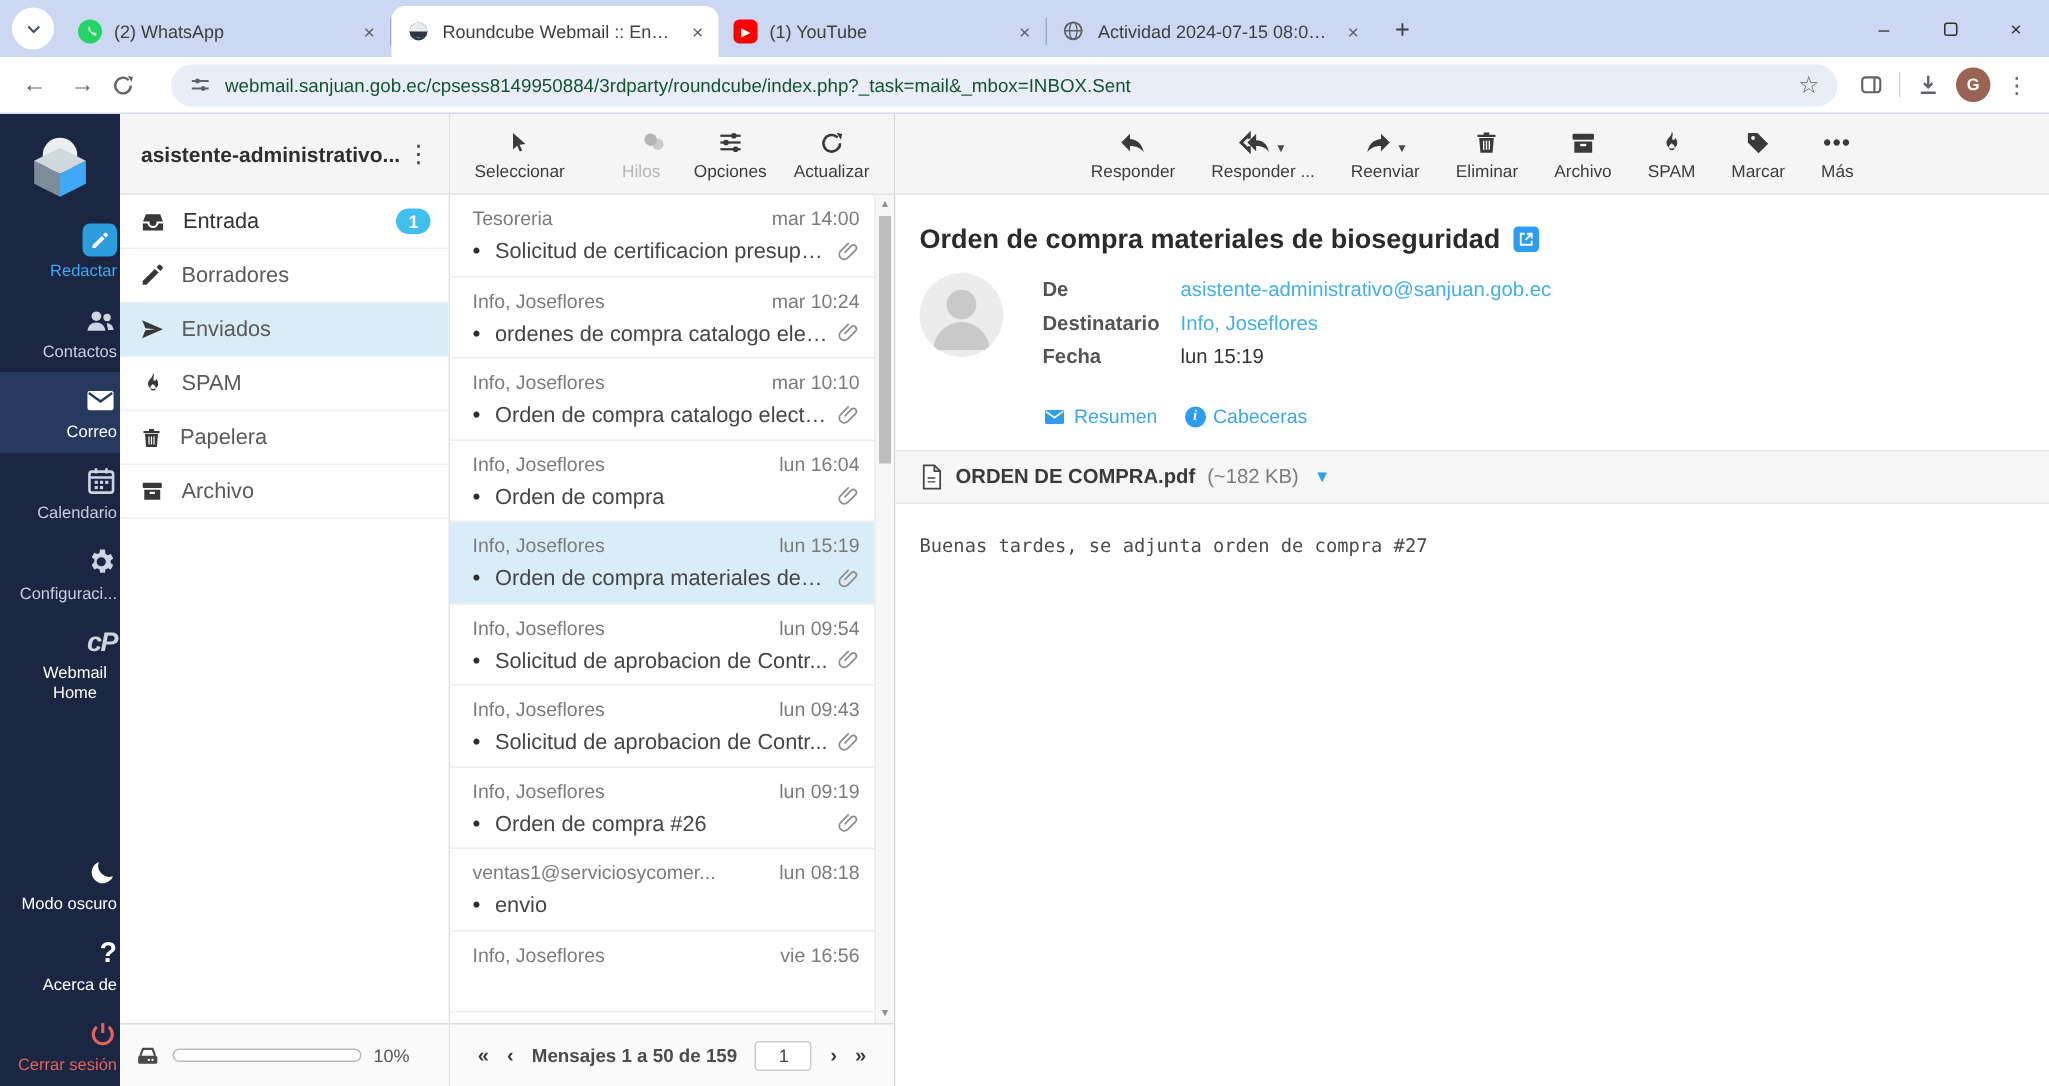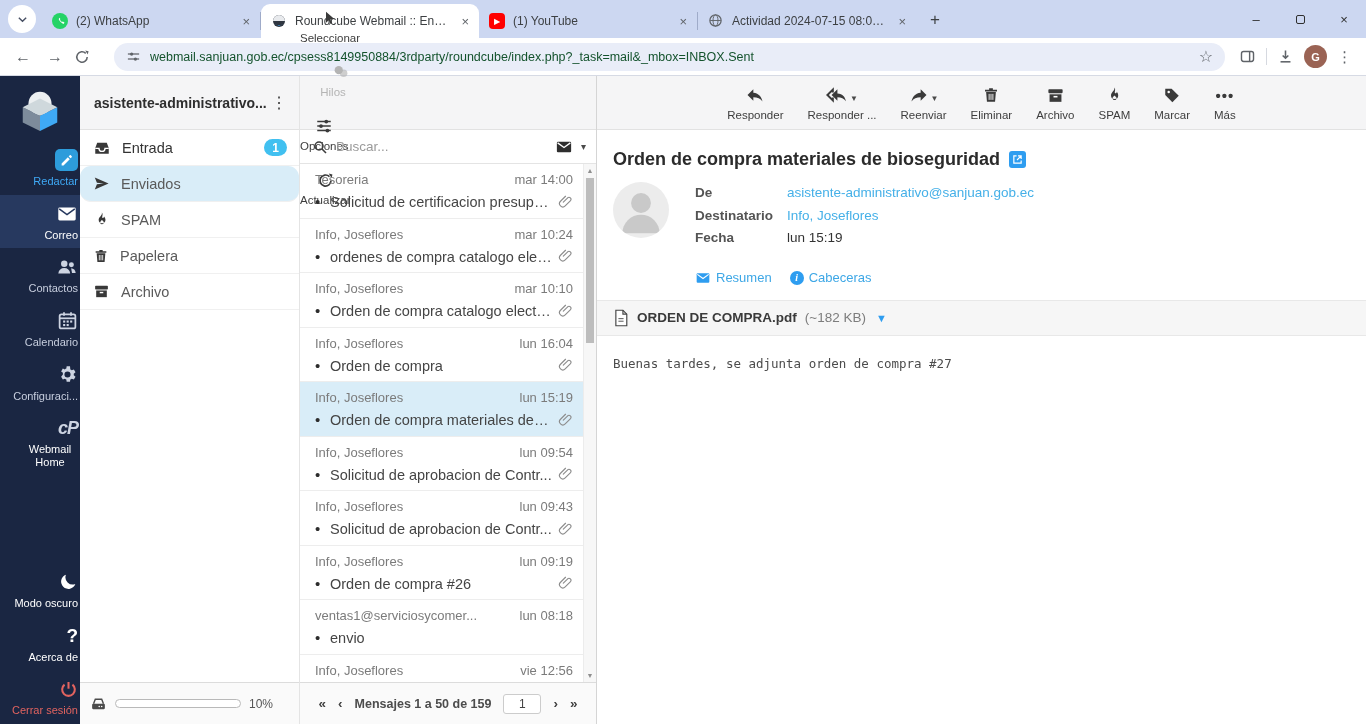--- a/index.html
+++ b/index.html
@@ -59,34 +59,34 @@
   .folders { width:220px; border-right:1px solid #e4e4e4; display:flex; flex-direction:column; background:#fff; }
   .acct-header { height:54px; background:#f5f5f6; border-bottom:1px solid #e2e2e2; display:flex;
     align-items:center; padding:0 8px 0 14px; }
   .acct-name { flex:1; font-weight:bold; font-size:14px; color:#2e2e2e; white-space:nowrap;
     overflow:hidden; text-overflow:ellipsis; }
   .acct-kebab { color:#3c3c3c; font-size:16px; padding:0 4px; }
   .folder { height:36px; display:flex; align-items:center; gap:11px; padding:0 12px 0 13px;
     border-bottom:1px solid #f0f0f0; color:#5a5a5a; font-size:14.5px; }
   .folder .f-icon { color:#383838; }
   .folder.inbox .f-label { font-weight:normal; color:#333; }
-  .folder.selected { background:#d9edf8;border-radius:11px; }
+  .folder.selected { background:#d9edf8; }
   .badge { margin-left:auto; background:#41c0f0; color:#fff; font-size:12px; font-weight:bold;
     border-radius:9px; padding:1.5px 8px; }
   .folders-fill { flex:1; }
   .col-footer { height:42px; border-top:1px solid #dcdcdc; background:#fafafa; display:flex;
     align-items:center; padding:0 10px; gap:8px; }
   .quota-bar { width:126px; height:9px; border:1px solid #b9b9b9; border-radius:5px; background:#fff; overflow:hidden; }
   .quota-fill { height:100%; width:10%; background:#3daef0; border-radius:5px 0 0 5px; }
   .quota-txt { font-size:12px; color:#555; }
 
   
   .listcol { width:297px; border-right:1px solid #d5d5d5; display:flex; flex-direction:column; background:#fff; }
   .list-toolbar { height:54px; background:#f5f5f6; border-bottom:1px solid #e2e2e2; display:flex;
-    align-items:flex-start; justify-content:center; gap:18px; padding-top:9px;flex-direction:column; }
+    align-items:flex-start; justify-content:center; gap:18px; padding-top:9px; }
   .tbtn { display:flex; flex-direction:column; align-items:center; gap:4px; font-size:11.5px; color:#3d3d3d; }
   .tbtn .tb-icon { height:20px; display:grid; place-items:center; color:#3a3a3a; }
   .tbtn.disabled, .tbtn.disabled .tb-icon { color:#b4b4b4;margin-left:16px; }
   .icon-row { display:flex; align-items:flex-end; gap:2px; }
   .dd-caret { font-size:8px; color:#4a4a4a; line-height:1; padding-bottom:2px; font-style:normal; }
 
   .search-row { height:34px; display:flex; align-items:center; gap:8px; padding:0 10px 0 12px;
     border-bottom:1px solid #e4e4e4; }
   .search-row input { flex:1; border:none; outline:none; font-size:13.5px; color:#444;
     font-family:"Liberation Sans", sans-serif; background:transparent; }
@@ -264,40 +264,40 @@
 
     <div class="nav-item compose">
       <span class="ni-icon compose-chip">
         <svg width="13" height="13" viewBox="0 0 24 24">
             <path d="M3 17.5V21h3.5L18 9.5 14.5 6zM19.6 8l2-2a1.4 1.4 0 0 0 0-2l-1.6-1.6a1.4 1.4 0 0 0-2 0l-2 2z" fill="#fff"></path>
           </svg>
       </span>
       <span class="ni-label">Redactar</span>
     </div>
 
-    <div class="nav-item active">
-      <span class="ni-icon" style="color:#fff">
-        <svg width="22" height="22" viewBox="0 0 24 24">
-            <rect x="2.5" y="5" width="19" height="14" rx="1.5" fill="currentColor"></rect>
-            <path d="M3.5 6.5l8.5 6.2 8.5-6.2" stroke="#27395f" stroke-width="1.7" fill="none"></path>
-          </svg>
-      </span>
-      <span class="ni-label">Correo</span>
-    </div>
-
     <div class="nav-item">
       <span class="ni-icon">
         <svg width="22" height="22" viewBox="0 0 24 24" fill="currentColor">
             <circle cx="9" cy="8.5" r="3.5"></circle>
             <circle cx="16.8" cy="9.5" r="2.7"></circle>
             <path d="M2.5 19c.5-4 3-6 6.5-6s6 2 6.5 6z"></path>
             <path d="M16.5 13.4c2.8.3 4.6 2 5 5.1h-4z"></path>
           </svg>
       </span>
       <span class="ni-label">Contactos</span>
+    </div>
+
+    <div class="nav-item active">
+      <span class="ni-icon" style="color:#fff">
+        <svg width="22" height="22" viewBox="0 0 24 24">
+            <rect x="2.5" y="5" width="19" height="14" rx="1.5" fill="currentColor"></rect>
+            <path d="M3.5 6.5l8.5 6.2 8.5-6.2" stroke="#27395f" stroke-width="1.7" fill="none"></path>
+          </svg>
+      </span>
+      <span class="ni-label">Correo</span>
     </div>
 
     <div class="nav-item">
       <span class="ni-icon">
         <svg width="21" height="21" viewBox="0 0 24 24">
             <rect x="3" y="5" width="18" height="16" rx="2" fill="none" stroke="currentColor" stroke-width="2"></rect>
             <path d="M3 9.5h18" stroke="currentColor" stroke-width="2"></path>
             <path d="M8 2.5v4M16 2.5v4" stroke="currentColor" stroke-width="2"></path>
             <g fill="currentColor">
               <rect x="7" y="12" width="2.4" height="2.4"></rect>
@@ -362,20 +362,28 @@
       <span class="f-icon">
         <svg width="18" height="18" viewBox="0 0 24 24">
             <path d="M3 12l2.6-7h12.8L21 12v7.5H3z" fill="currentColor"></path>
             <path d="M3 12.5h5a4 4 0 0 0 8 0h5" stroke="#fff" stroke-width="1.8" fill="none"></path>
           </svg>
       </span>
       <span class="f-label">Entrada</span>
       <span class="badge">1</span>
     </div>
 
+    <div class="folder">
+      <span class="f-icon">
+        <svg width="17" height="17" viewBox="0 0 24 24">
+            <path d="M3 17.5V21h3.5L18 9.5 14.5 6zM19.6 8l2-2a1.4 1.4 0 0 0 0-2l-1.6-1.6a1.4 1.4 0 0 0-2 0l-2 2z" fill="currentColor"></path>
+          </svg>
+      </span>
+      <span class="f-label">Borradores</span>
+    </div>
 
     <div class="folder selected">
       <span class="f-icon">
         <svg width="17" height="17" viewBox="0 0 24 24">
             <path d="M2.5 20.5L22 12 2.5 3.5l3 7.5 9.5 1-9.5 1z" fill="currentColor"></path>
           </svg>
       </span>
       <span class="f-label">Enviados</span>
     </div>
 
@@ -465,36 +473,20 @@
         <span class="tb-icon">
           <svg width="17" height="17" viewBox="0 0 24 24">
               <path d="M19.8 12a7.8 7.8 0 1 1-2.2-5.4" fill="none" stroke="currentColor" stroke-width="2.4"></path>
               <path d="M16.6 2.2l5.2 1.2-1.2 5.2z" fill="currentColor"></path>
             </svg>
         </span>
         <span>Actualizar</span>
       </div>
     </div>
 
-    <div class="search-row">
-      <span style="color:#3c3c3c">
-        <svg width="16" height="16" viewBox="0 0 24 24">
-            <circle cx="10.5" cy="10.5" r="6" fill="none" stroke="currentColor" stroke-width="2.3"></circle>
-            <line x1="15" y1="15" x2="21" y2="21" stroke="currentColor" stroke-width="2.3"></line>
-          </svg>
-      </span>
-      <input type="text" placeholder="Buscar..." style="">
-      <span class="scope-env">
-        <svg width="18" height="18" viewBox="0 0 24 24">
-            <rect x="2.5" y="5" width="19" height="14" rx="1.5" fill="currentColor"></rect>
-            <path d="M3.5 6.5l8.5 6.2 8.5-6.2" stroke="#fff" stroke-width="1.7" fill="none"></path>
-          </svg>
-      </span>
-      <span class="scope-caret">▾</span>
-    </div>
 
     <div class="rows-wrap">
       <div class="rows">
 
         <div class="msg">
           <div class="l1">
               <span class="m-from">Tesoreria</span>
               <span class="m-time">mar 14:00</span>
             </div>
           <div class="l2">
@@ -627,21 +619,21 @@
             </div>
           <div class="l2">
               <span class="dot">•</span>
               <span class="subj">envio</span>
             </div>
         </div>
 
         <div class="msg">
           <div class="l1">
               <span class="m-from">Info, Joseflores</span>
-              <span class="m-time">vie 12:56</span>
+              <span class="m-time">vie 16:56</span>
             </div>
         </div>
 
       </div>
       <div class="vscroll">
         <span class="arr up">▲</span>
         <span class="vthumb"></span>
         <span class="arr dn">▼</span>
       </div>
     </div>

